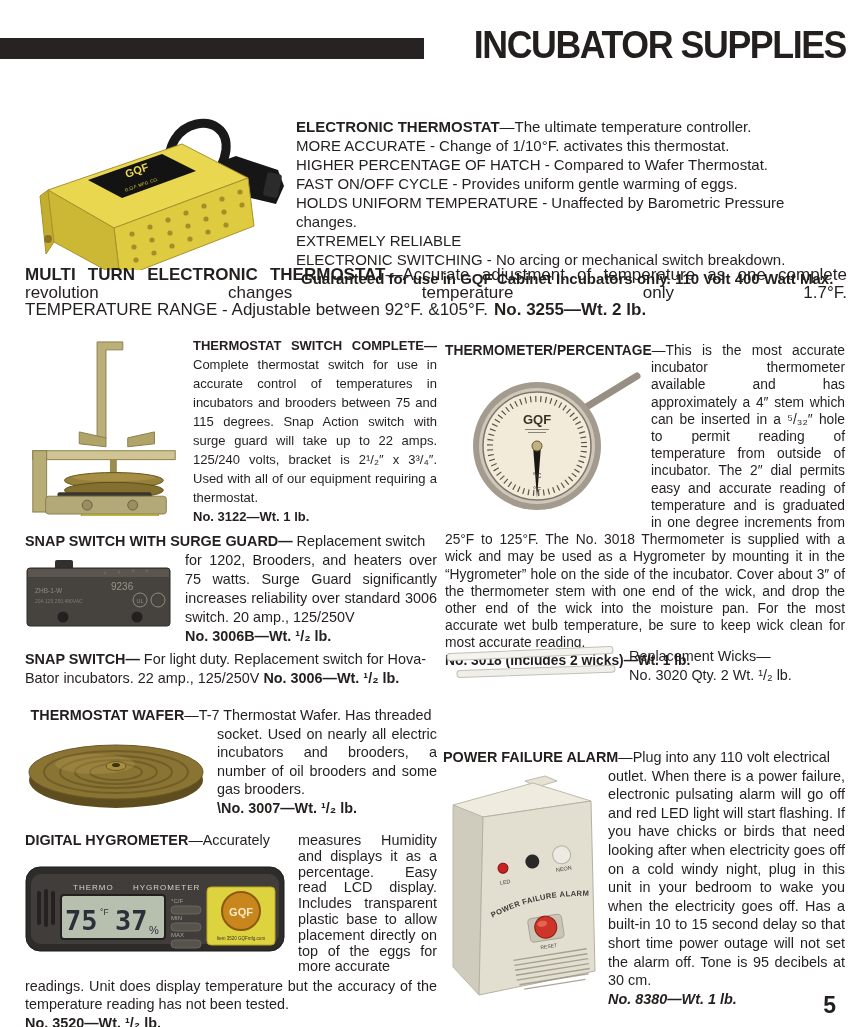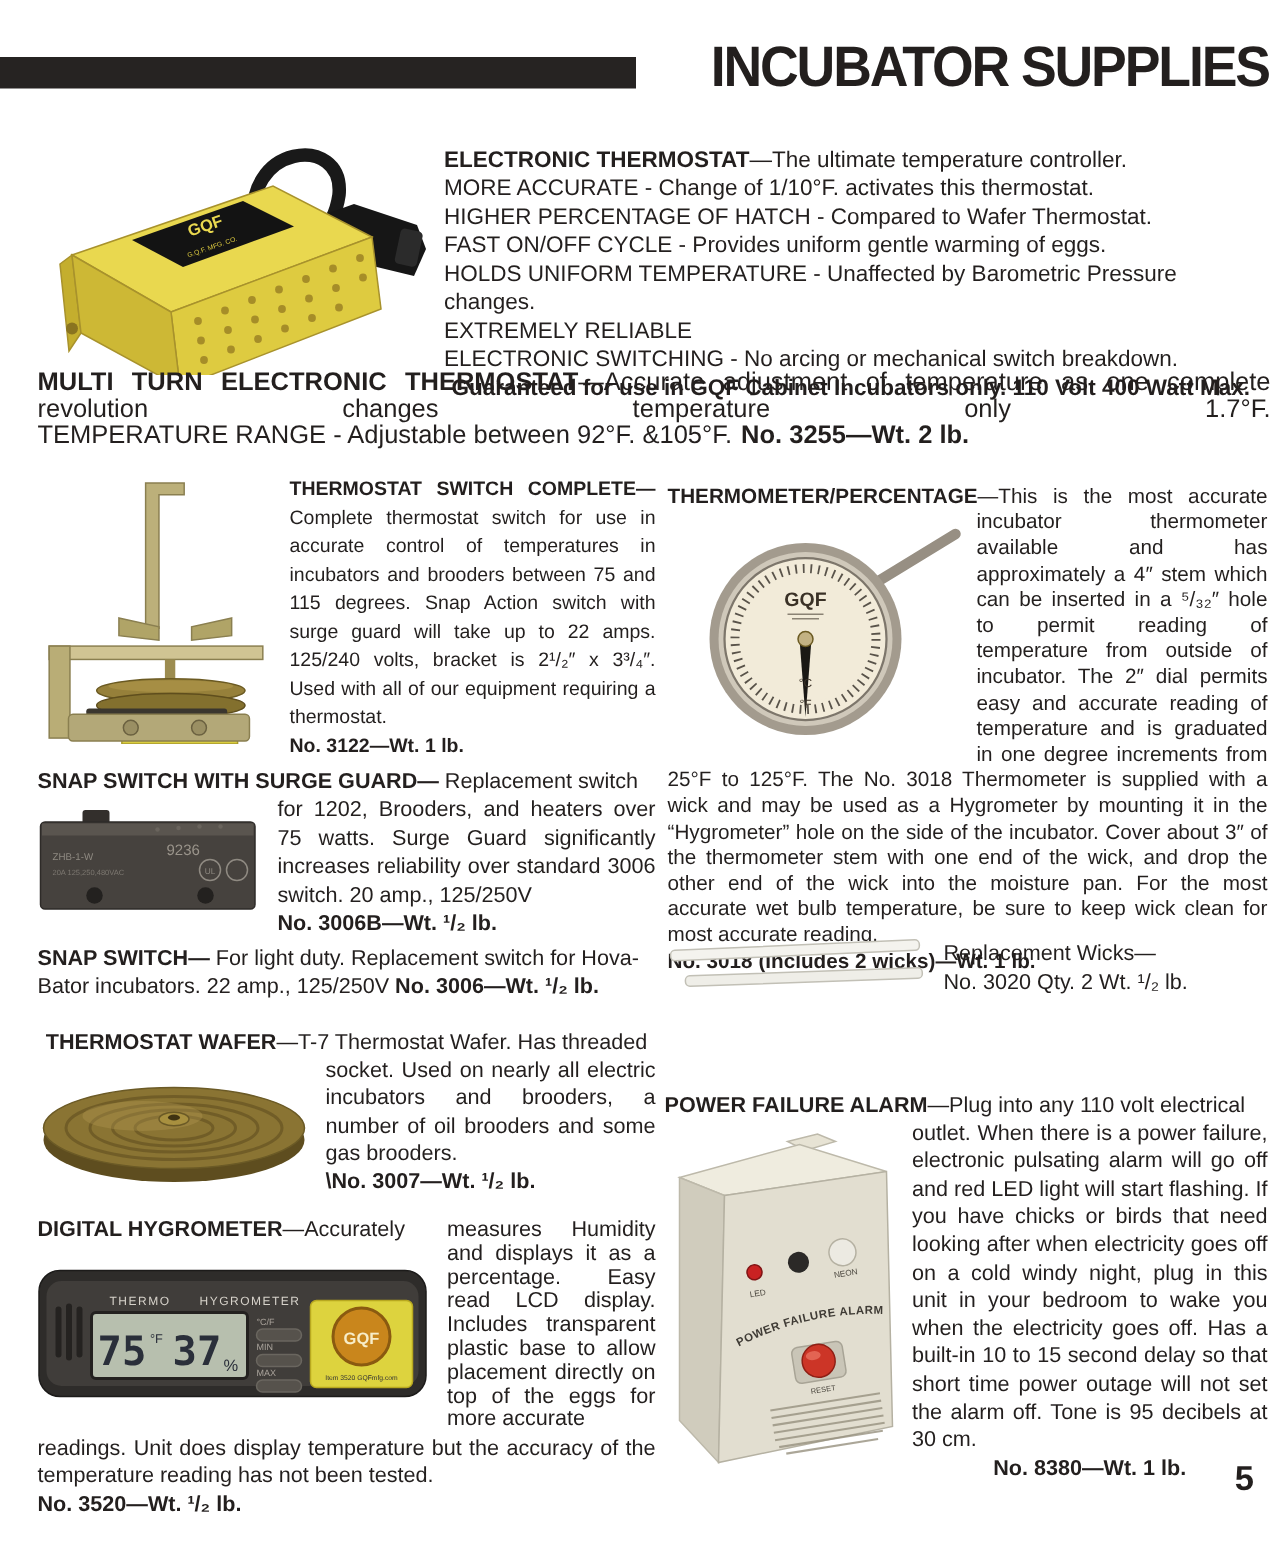--- a/index.html
+++ b/index.html
@@ -1,20 +1,20 @@
 <!DOCTYPE html>
 <html><head>
 <meta charset="utf-8">
 <style>
   html,body{margin:0;padding:0;}
   body{
     width:850px;height:1027px;position:relative;background:#ffffff;
     font-family:"Liberation Sans",sans-serif;color:#231f1e;overflow:hidden;
   }
-  .sec{position:absolute;}
+  .sec{position:absolute;margin-top:20px;}
   b{font-weight:bold;}
   .h-line{white-space:normal;}
   .h-just{text-align:justify;text-align-last:justify;}
   .part{font-weight:bold;}
   .img-float{float:left;}
   .img-float svg{display:block;}
 
   
   .header-bar{position:absolute;left:0;top:38px;width:424px;height:21px;background:#262322;}
   .header-title{
@@ -61,21 +61,21 @@
   #sec-thermo .img-float{width:198px;height:150px;margin:3px 8px 2px 0;}
   #sec-thermo .part{text-align:left;}
 
   #sec-wicks{left:445px;top:624px;width:400px;font-size:14.4px;line-height:19px;}
   #sec-wicks .img-float{width:172px;height:44px;margin-right:12px;}
   #sec-wicks .wick-text{font-weight:normal;padding-top:3px;}
 
   #sec-alarm{left:443px;top:728px;width:402px;font-size:14.4px;line-height:18.6px;text-align:justify;}
   #sec-alarm .h-line{text-align:left;}
   #sec-alarm .img-float{width:156px;height:228px;margin:4px 9px 2px 0;}
-  #sec-alarm .part{text-align:center;}
+  #sec-alarm .part{text-align:left;font-style:italic;}
 
   #page-num{left:796px;top:972px;width:40px;text-align:right;font-size:23px;font-weight:bold;}
 </style>
 </head>
 <body>
 
 <div class="header-bar"></div>
 <div class="header-title">INCUBATOR SUPPLIES</div>
 
 <div class="sec" id="sec-et-img">

